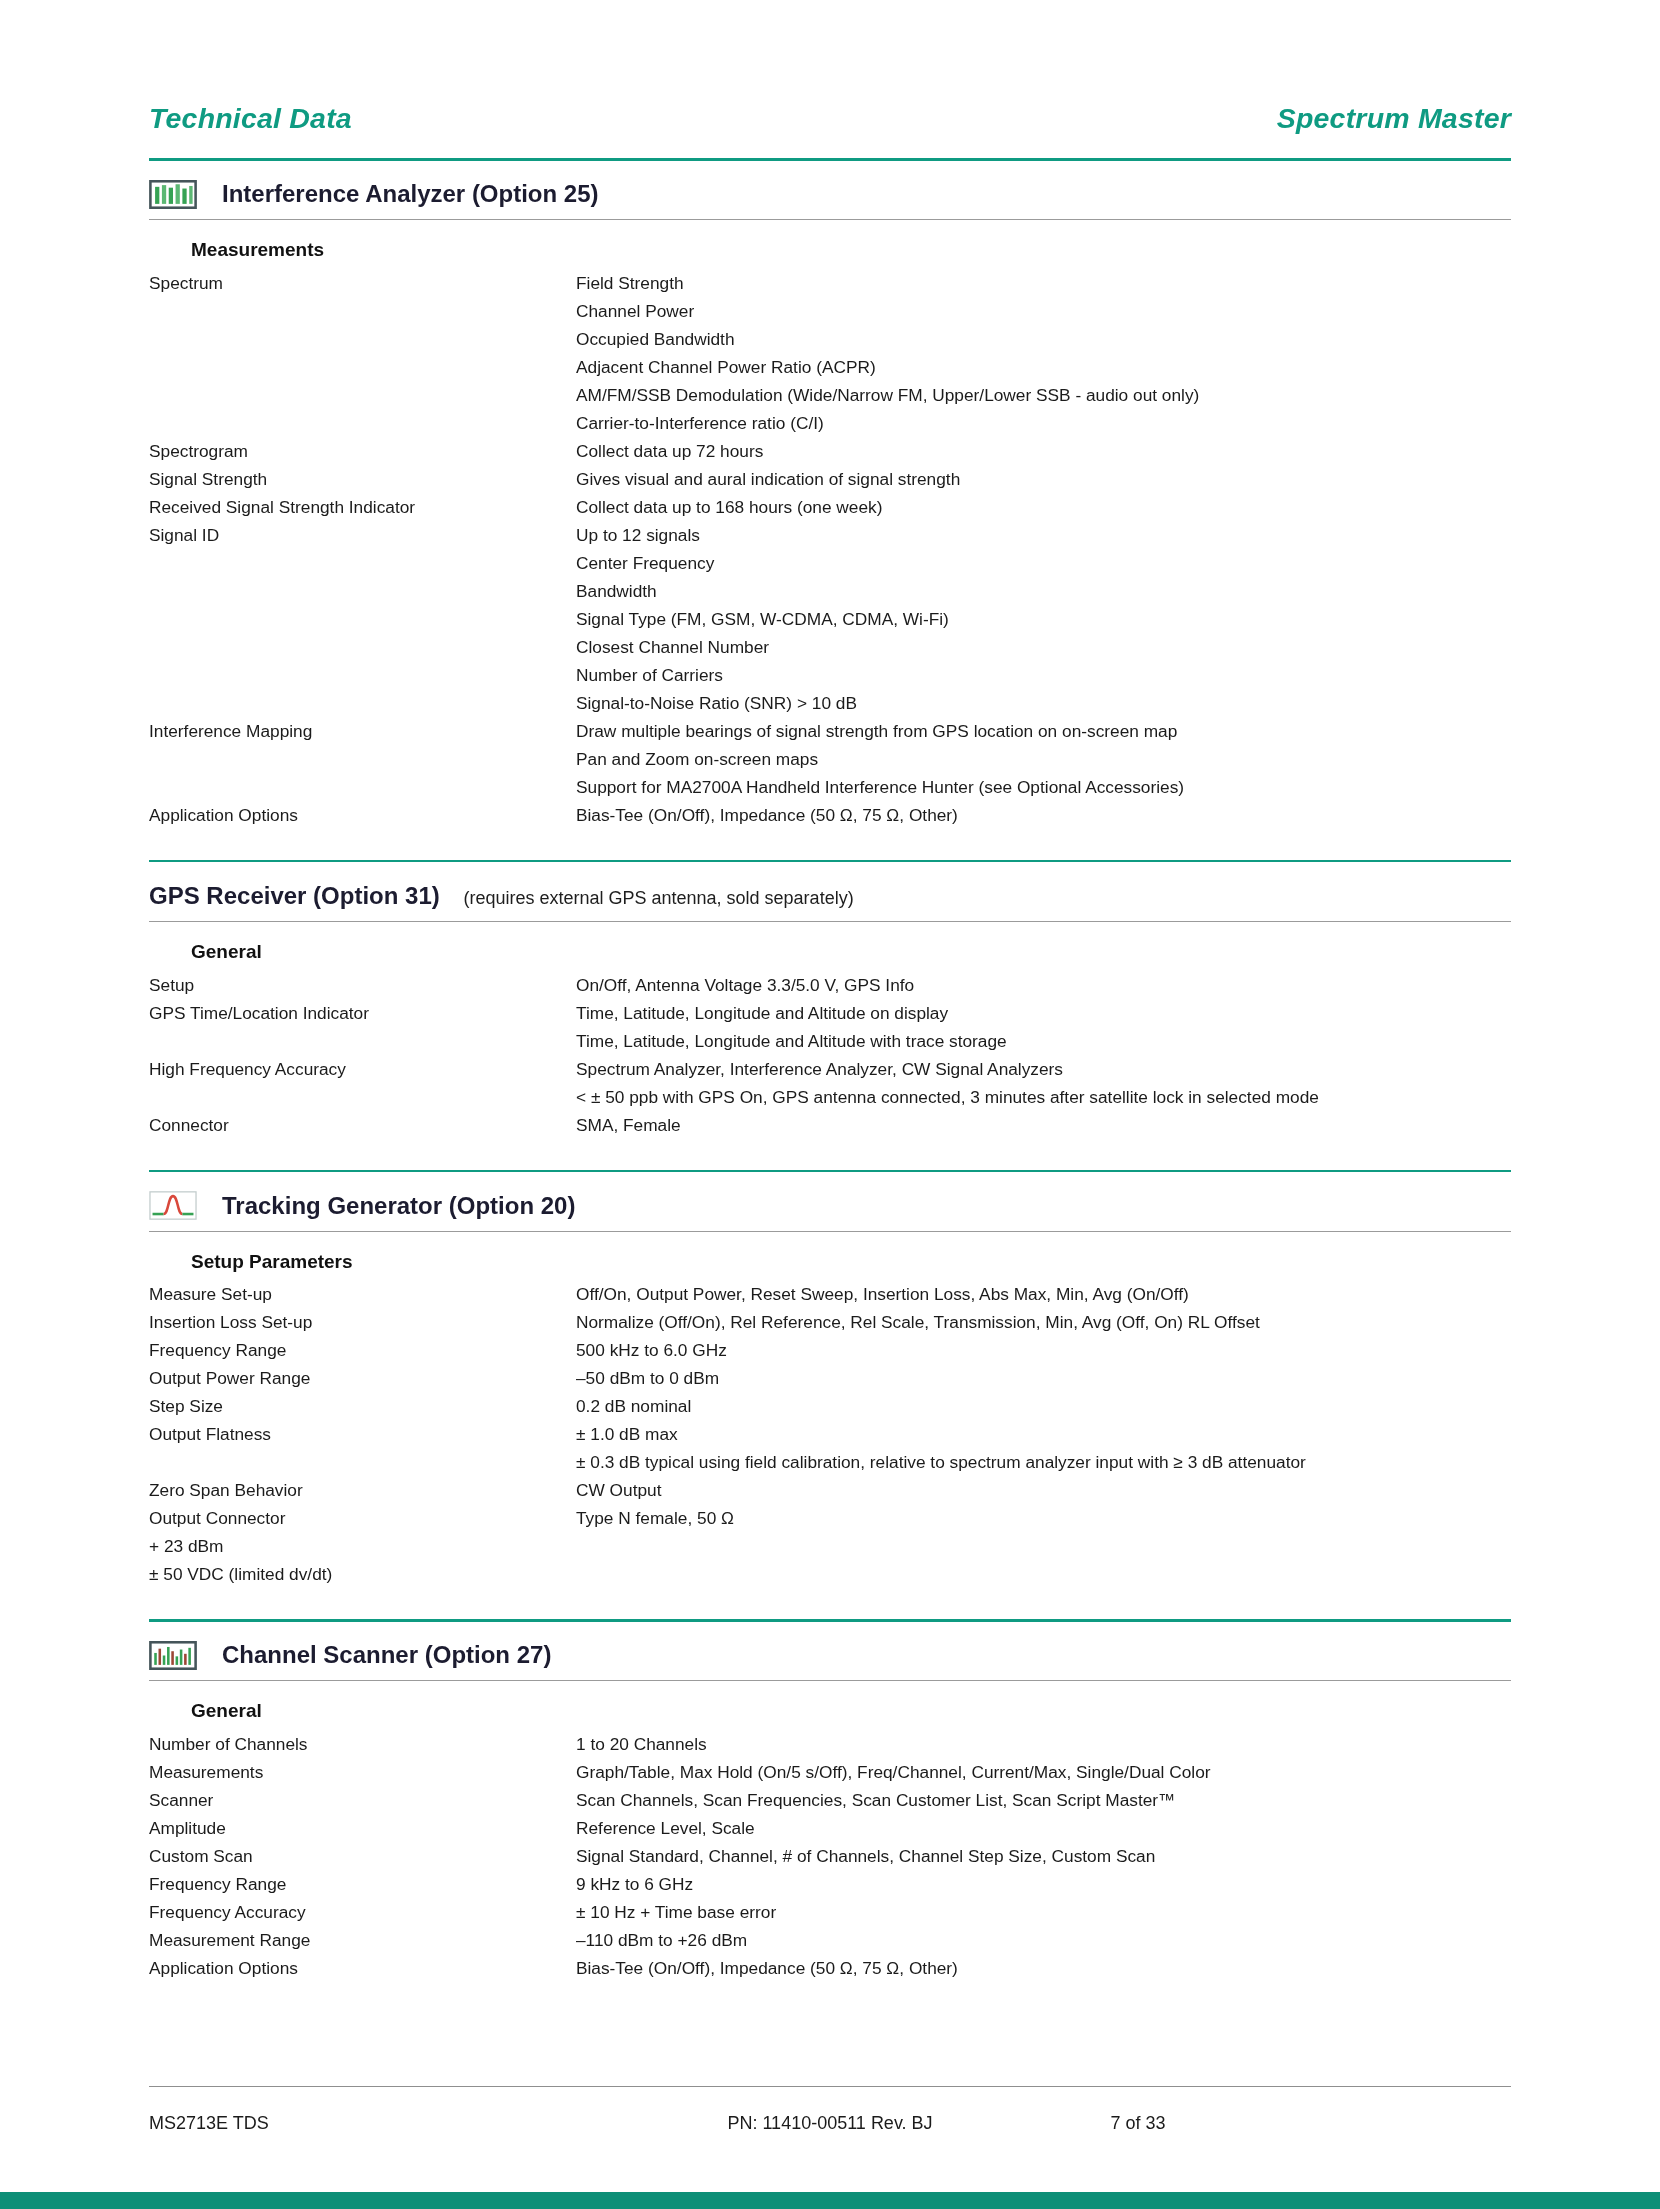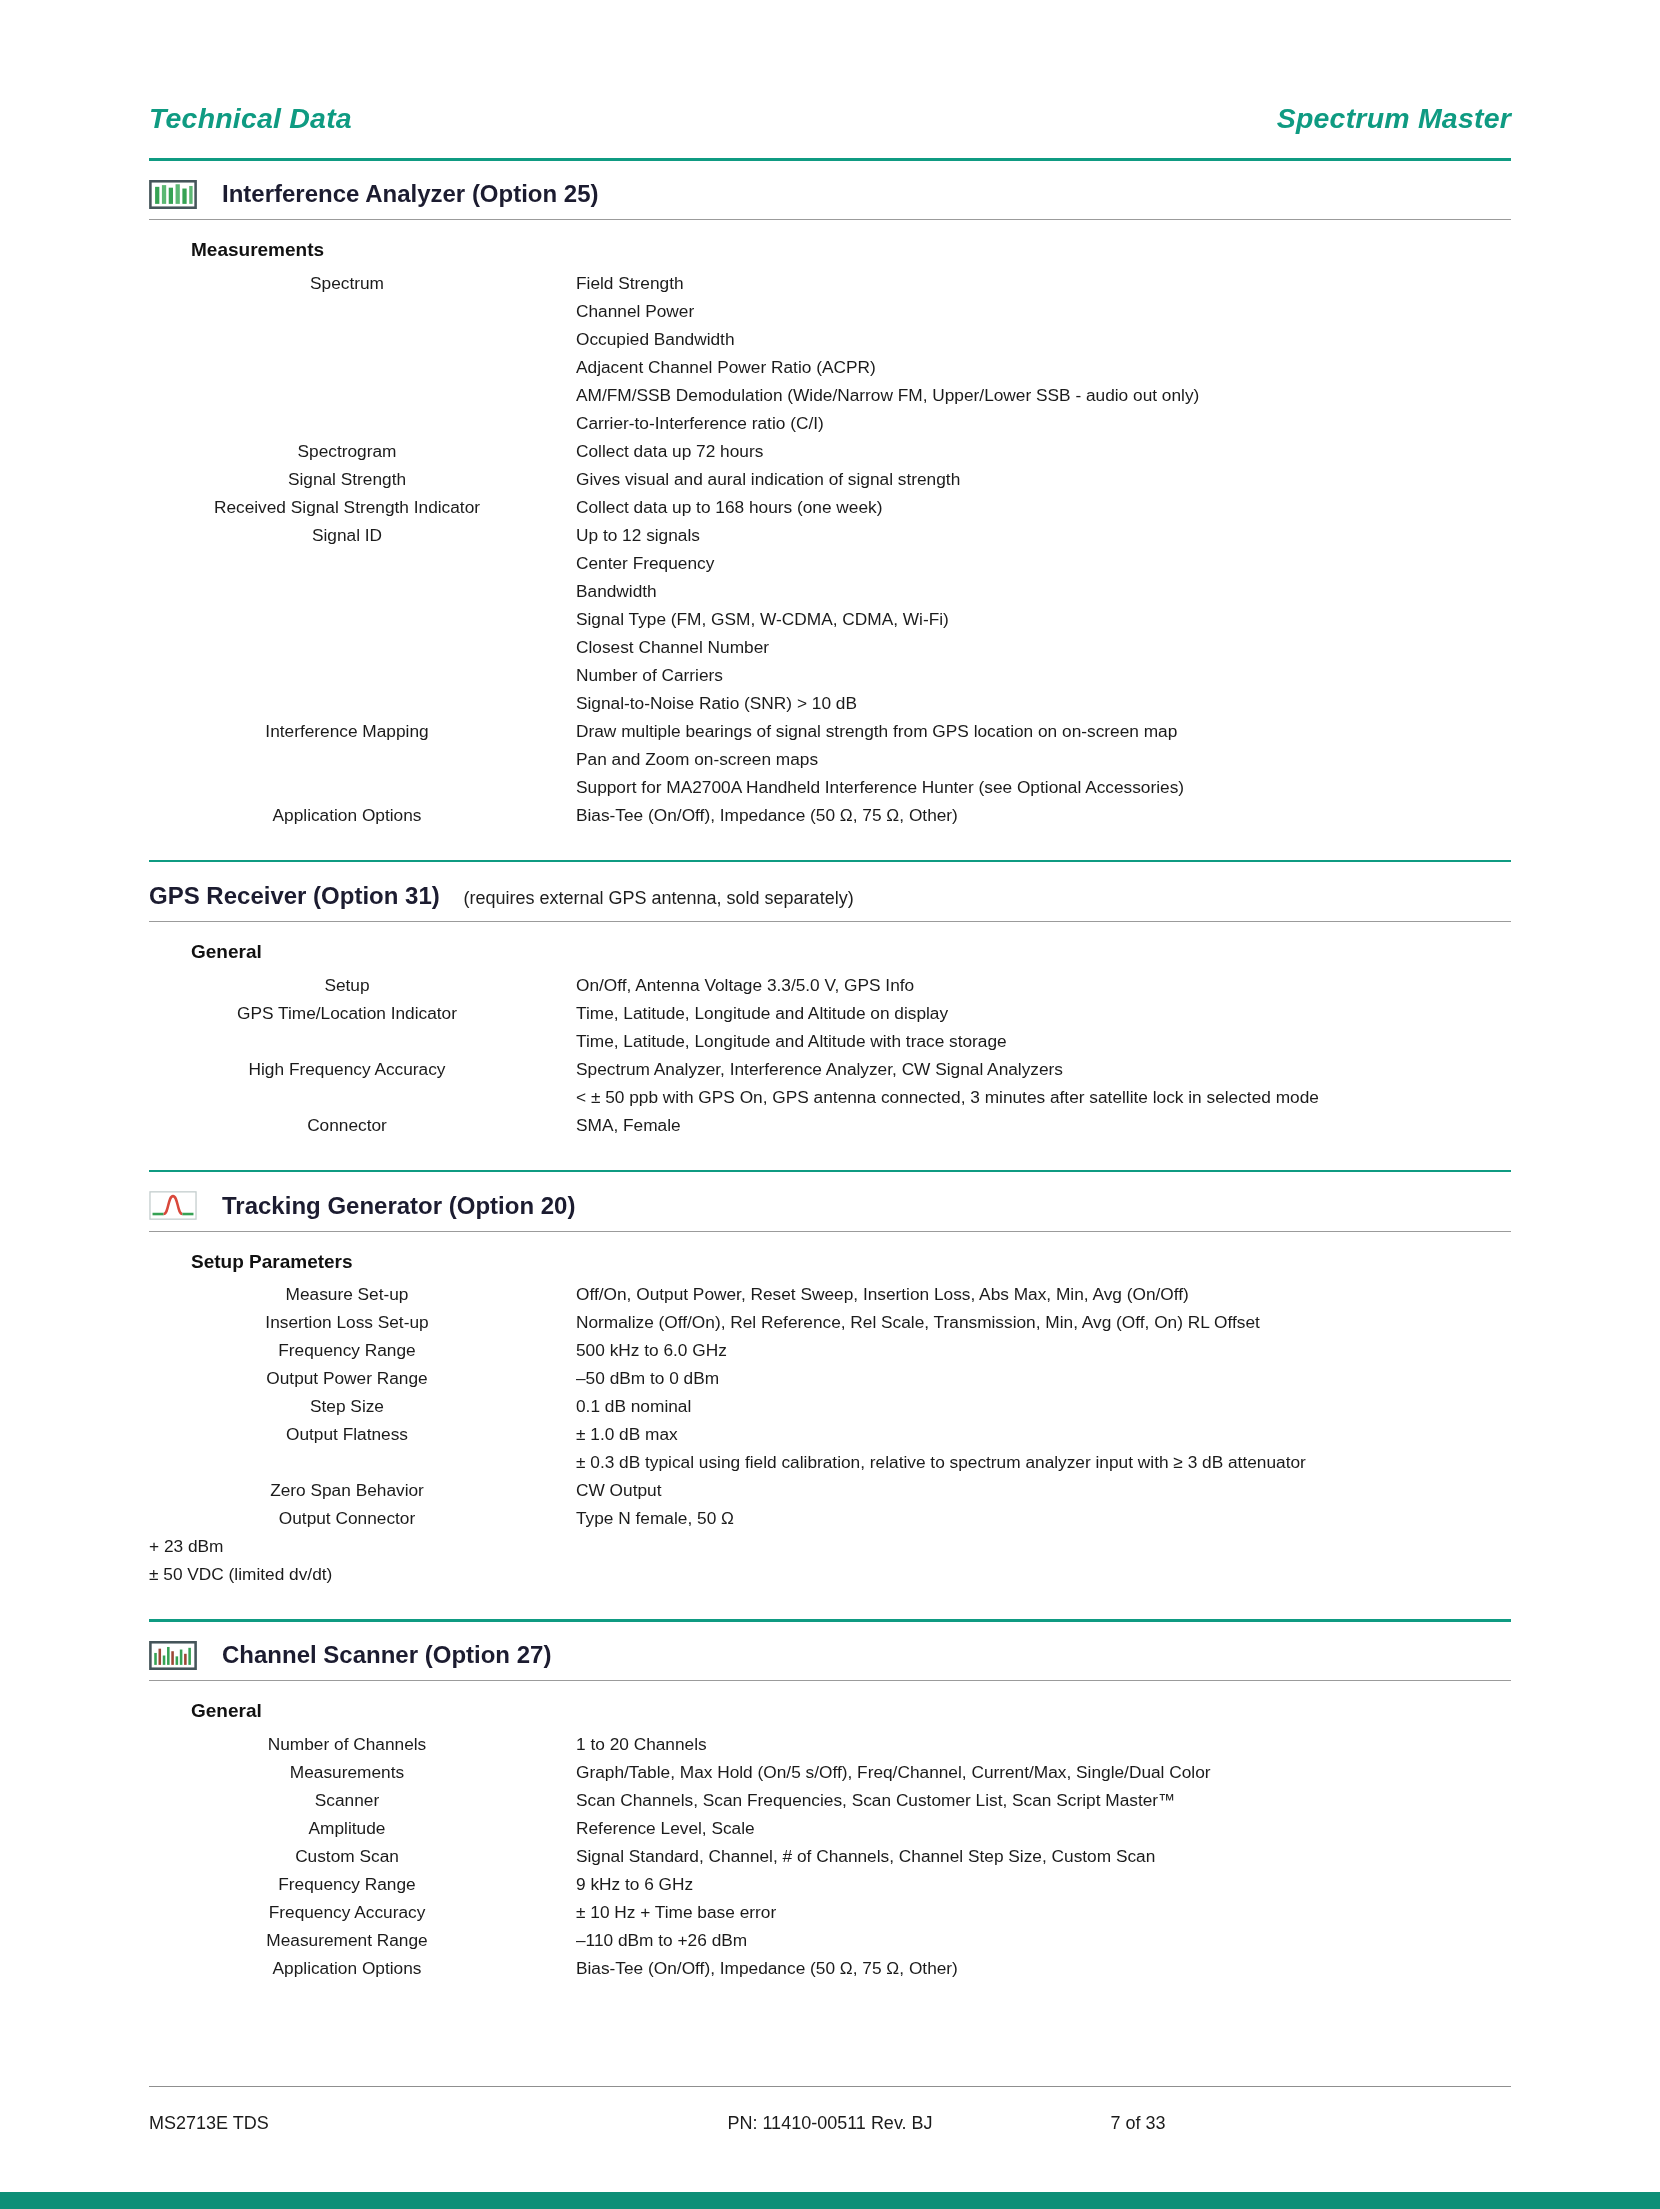--- a/index.html
+++ b/index.html
@@ -22,21 +22,21 @@
   .sec-icon { display:inline-flex; width:48px; height:29px; flex:0 0 auto; }
   .sec-icon svg { width:48px; height:29px; }
   .sec-title { font-size:24px; font-weight:700; color:#1c1c30; }
   .sec-sub { font-size:18px; font-weight:400; color:#1e1e1e; margin-left:17px; }
   .thin-rule { height:0.9px; background:#9b9b9b; margin-top:9.5px; }
 
   .group-heading { font-size:19px; font-weight:700; color:#111111; margin:19px 0 7.8px 42px; }
 
   
   .spec-row { display:grid; grid-template-columns:396px 1fr; column-gap:31px; }
-  .spec-label { text-align:center; font-size:17.3px; line-height:28px; color:#1b1b1b; }
+  .spec-label { text-align:left; font-size:17.3px; line-height:28px; color:#1b1b1b; }
   .spec-value { font-size:17.3px; }
   .spec-line { line-height:28px; }
 
   
   .doc-footer {
     position:absolute; left:149px; right:149px; top:2086px;
     border-top:0.9px solid #8f8f8f; padding-top:26px;
     display:flex; align-items:baseline; font-size:18px; color:#1b1b1b;
   }
   .doc-footer .f-left  { flex:1; text-align:left; }
@@ -204,21 +204,21 @@
           </div>
           <div class="spec-row">
             <div class="spec-label">Output Power Range</div>
             <div class="spec-value">
               <div class="spec-line">–50 dBm to 0 dBm</div>
             </div>
           </div>
           <div class="spec-row">
             <div class="spec-label">Step Size</div>
             <div class="spec-value">
-              <div class="spec-line">0.1 dB nominal</div>
+              <div class="spec-line">0.2 dB nominal</div>
             </div>
           </div>
           <div class="spec-row">
             <div class="spec-label">Output Flatness</div>
             <div class="spec-value">
               <div class="spec-line">± 1.0 dB max</div>
               <div class="spec-line">± 0.3 dB typical using field calibration, relative to spectrum analyzer input with ≥ 3 dB attenuator</div>
             </div>
           </div>
           <div class="spec-row">

